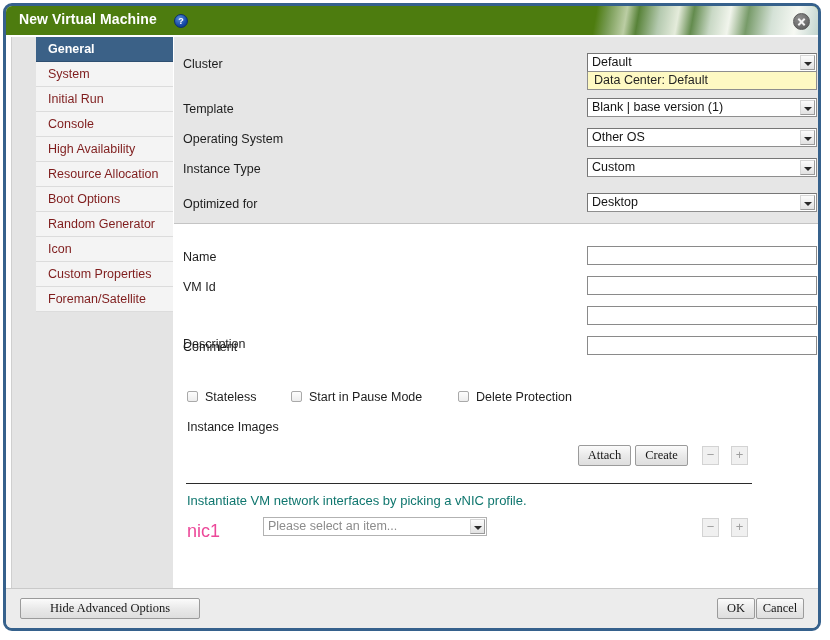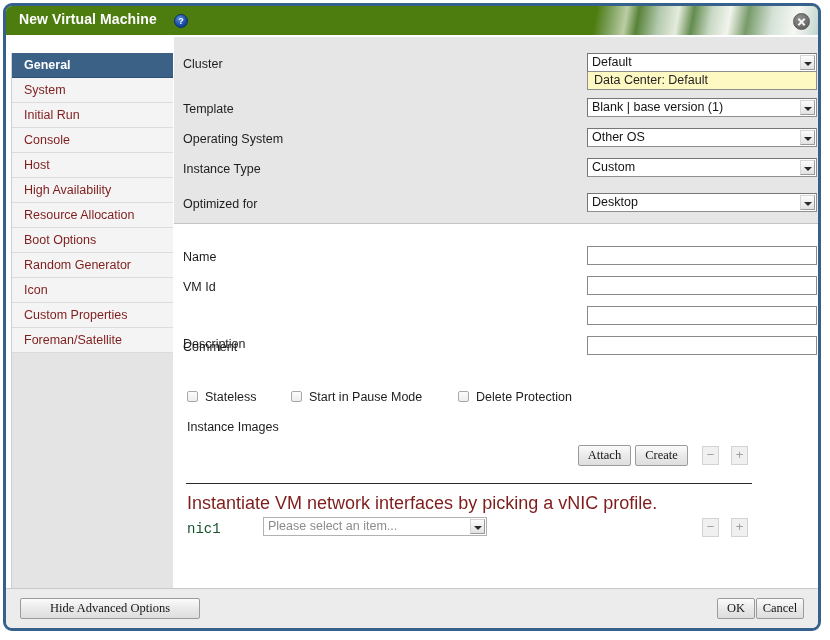--- a/index.html
+++ b/index.html
@@ -102,27 +102,28 @@
     position: absolute;
     left: 0; top: 29px;
     width: 812px;
     height: 570px;
     background: #ffffff;
   }
 
   
   #sidebar {
     position: absolute;
-    left: 5px; top: 18px;
+    left: 5px; top: 2px;
     width: 174px;
     height: 566px;
     background: #e4e4e4;
     border: 1px solid #cfcfcf;
     border-top: none;
     box-sizing: border-box;
+    padding-left: 24px;
   }
   .side-item {
     height: 25px;
     line-height: 25px;
     padding-left: 12px;
     font-size: 12.5px;
     color: #7f1d1d;
     background: #f4f4f4;
     border-bottom: 1px solid #dcdcdc;
     box-sizing: border-box;
@@ -288,30 +289,29 @@
   
   #hr {
     position: absolute;
     left: 13px; top: 448px;
     width: 566px; height: 0;
     border-top: 1px solid #2b2b2b;
   }
   #hint {
     position: absolute;
     left: 14px; top: 458px;
+    font-size: 13px;
+    color: #0f766e;
+    white-space: nowrap;
+  }
+  #nic-label {
+    position: absolute;
+    left: 14px; top: 486px;
     font-size: 18px;
-    color: #7f1d1d;
-    white-space: nowrap;
-  }
-  #nic-label {
-    position: absolute;
-    left: 14px; top: 486px;
-    font-size: 14px;
-    color: #14532d;
-    font-family: Liberation Mono, monospace;
+    color: #ec4899;
   }
 
   
   #footer {
     position: absolute;
     left: 0; bottom: 0;
     width: 812px;
     height: 39px;
     background: #ececec;
     border-top: 1px solid #c9c9c9;
@@ -337,21 +337,20 @@
     <div id="close-btn"></div>
   </div>
 
   <div id="body-area">
 
     <div id="sidebar">
       <div class="side-item active">General</div>
       <div class="side-item">System</div>
       <div class="side-item">Initial Run</div>
       <div class="side-item">Console</div>
-      <div class="side-item">Host</div>
       <div class="side-item">High Availability</div>
       <div class="side-item">Resource Allocation</div>
       <div class="side-item">Boot Options</div>
       <div class="side-item">Random Generator</div>
       <div class="side-item">Icon</div>
       <div class="side-item">Custom Properties</div>
       <div class="side-item">Foreman/Satellite</div>
     </div>
 
     <div id="main">

